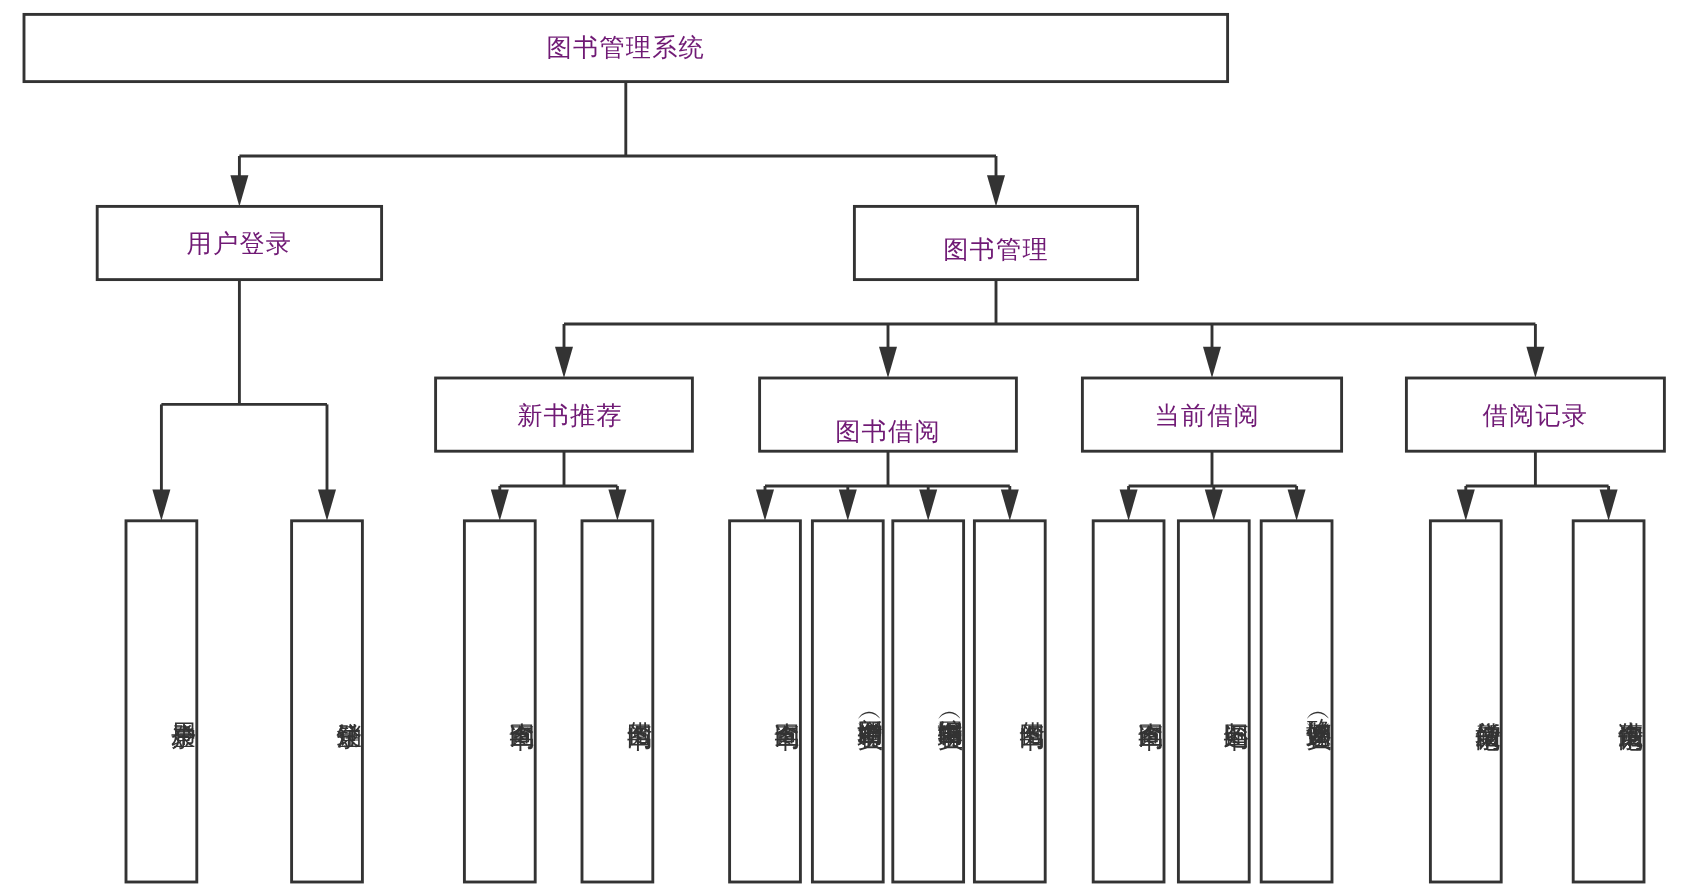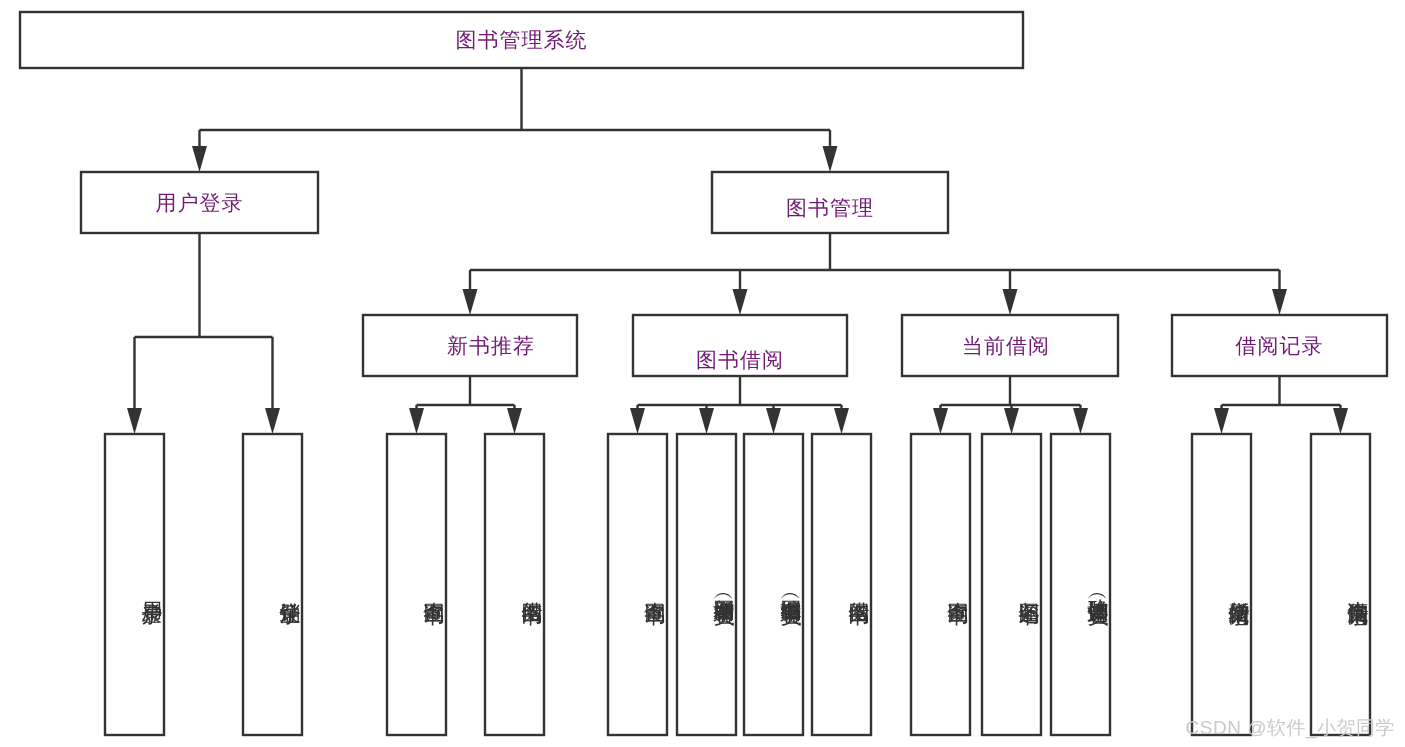--- a/index.html
+++ b/index.html
@@ -173,32 +173,31 @@
         <rect x="982" y="434" width="59" height="301" class="node-box"></rect>
         <rect x="1051" y="434" width="59" height="301" class="node-box"></rect>
         <rect x="1192" y="434" width="59" height="301" class="node-box"></rect>
         <rect x="1311" y="434" width="59" height="301" class="node-box"></rect>
       </g>
   </svg>
   <div id="label-layer">
       <div class="hlabel-wrap" style="left: 20px; top: 12px; width: 1003px; height: 56px;">图书管理系统</div>
       <div class="hlabel-wrap" style="left: 81px; top: 172px; width: 237px; height: 61px;">用户登录</div>
       <div class="hlabel-wrap" style="left: 712px; top: 172px; width: 236px; height: 72px;">图书管理</div>
-      <div class="hlabel-wrap" style="left: 384px; top: 315px; width: 214px; height: 61px;">新书推荐</div>
+      <div class="hlabel-wrap" style="left: 368px; top: 315px; width: 214px; height: 61px;">新书推荐</div>
       <div class="hlabel-wrap" style="left: 633px; top: 329px; width: 214px; height: 61px;">图书借阅</div>
       <div class="hlabel-wrap" style="left: 902px; top: 315px; width: 208px; height: 61px;">当前借阅</div>
       <div class="hlabel-wrap" style="left: 1172px; top: 315px; width: 215px; height: 61px;">借阅记录</div>
       <div class="vlabel-wrap" style="left: 105px; top: 444px; width: 59px; height: 285px;">用户登录</div>
       <div class="vlabel-wrap" style="left: 243px; top: 444px; width: 59px; height: 285px;">注销登录</div>
       <div class="vlabel-wrap" style="left: 387px; top: 444px; width: 59px; height: 285px;">查询图书</div>
       <div class="vlabel-wrap" style="left: 485px; top: 444px; width: 59px; height: 285px;">借阅图书</div>
       <div class="vlabel-wrap" style="left: 608px; top: 444px; width: 59px; height: 285px;">查询图书</div>
       <div class="vlabel-wrap" style="left: 677px; top: 444px; width: 59px; height: 285px;">新增图书（管理员）</div>
       <div class="vlabel-wrap" style="left: 744px; top: 444px; width: 59px; height: 285px;">编辑图书（管理员）</div>
       <div class="vlabel-wrap" style="left: 812px; top: 444px; width: 59px; height: 285px;">借阅图书</div>
       <div class="vlabel-wrap" style="left: 911px; top: 444px; width: 59px; height: 285px;">查询图书</div>
       <div class="vlabel-wrap" style="left: 982px; top: 444px; width: 59px; height: 285px;">归还图书</div>
       <div class="vlabel-wrap" style="left: 1051px; top: 444px; width: 59px; height: 285px;">确认归还（管理员）</div>
       <div class="vlabel-wrap" style="left: 1192px; top: 444px; width: 59px; height: 285px;">新增借阅记录</div>
       <div class="vlabel-wrap" style="left: 1311px; top: 444px; width: 59px; height: 285px;">查询借阅记录</div>
     </div>
-  <div class="watermark">CSDN @软件_小贺同学</div>
 </div>
 
 </body></html>

